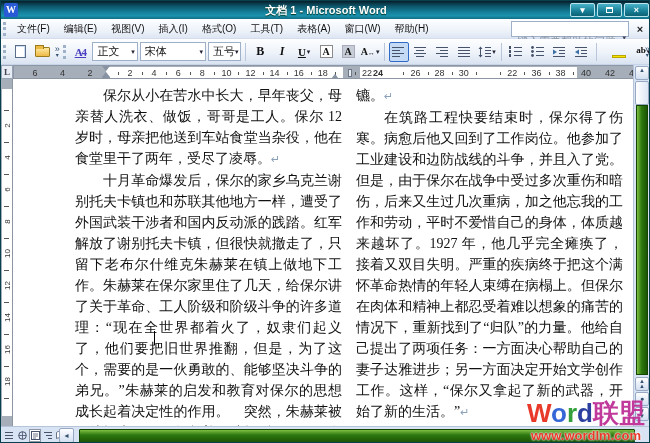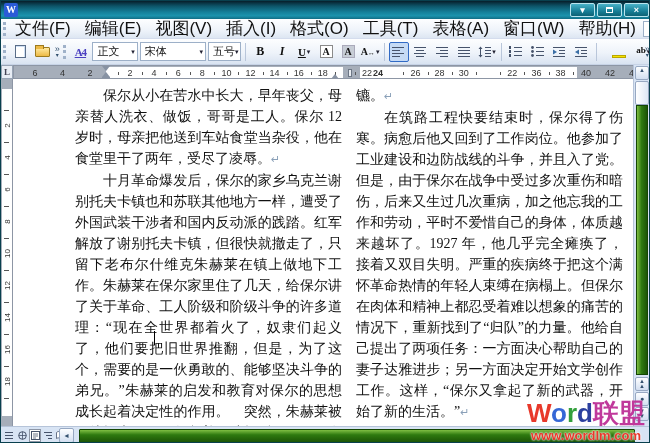--- a/index.html
+++ b/index.html
@@ -17,21 +17,21 @@
   .wbtn{width:25px;height:14px;border:1px solid #b9e4ee;border-radius:2px;
     background:linear-gradient(180deg,#49b2c8,#177e96 60%,#0e6275);
     color:#fff;font:bold 9px/12px "Liberation Sans",sans-serif;text-align:center;cursor:pointer;}
   .wbtn .sq{display:inline-block;width:7px;height:6px;border:1px solid #fff;border-top-width:2px;margin-top:3px;}
   
   .menubar{position:absolute;left:0;top:18px;width:650px;height:20px;
     background:linear-gradient(180deg,#fdfeff,#eef3fa 60%,#dde6f2);display:flex;align-items:center;
     border-bottom:1px solid #d4dced;}
   .grip{width:5px;height:14px;margin:0 2px;border-left:3px dotted #9fb1c9;}
   #menu-items{display:flex;}
-  .menu-item{font-size:17px;color:#111;padding:4px 7px;white-space:nowrap;cursor:default;}
+  .menu-item{font-size:10px;color:#111;padding:4px 7px;white-space:nowrap;cursor:default;}
   .helpbox{margin-left:auto;display:flex;align-items:flex-start;background:#fff;border:1px solid #9db0c8;
     height:16px;padding:12px 2px 0 5px;width:118px;font-size:11px;color:#8b94a2;white-space:nowrap;}
   .helpbox .dd{margin-left:auto;color:#445;font-size:7px;}
   .menuclose{width:16px;text-align:center;font:bold 11px/18px "Liberation Sans",sans-serif;color:#222;margin:0 3px;}
   
   .toolbar{position:absolute;left:0;top:38px;width:650px;height:26px;
     background:linear-gradient(180deg,#fdfeff,#eef3fa 55%,#d9e3f1);display:flex;align-items:center;
     border-bottom:1px solid #c7d3e6;overflow:hidden;}
   .tbtn{min-width:20px;height:20px;display:flex;align-items:center;justify-content:center;
     border:1px solid transparent;border-radius:2px;margin:0 1px;position:relative;cursor:pointer;}
@@ -118,20 +118,21 @@
   #wm-url{display:block;font:bold 13px "Liberation Sans",sans-serif;line-height:13px;margin-top:-2px;
     text-shadow:0 0 2px #fff,0 0 2px #fff;}
 </style>
 </head>
 <body>
 
 <div class="win">
 
   <div class="titlebar">
     <span class="appicon">W</span>
+    <span class="title">文档 1 - Microsoft Word</span>
     <span class="winbtns">
       <span class="wbtn">▾</span>
       <span class="wbtn"><span class="sq"></span></span>
       <span class="wbtn">×</span>
     </span>
   </div>
 
   <div class="menubar">
     <span class="grip"></span>
     <span id="menu-items">

